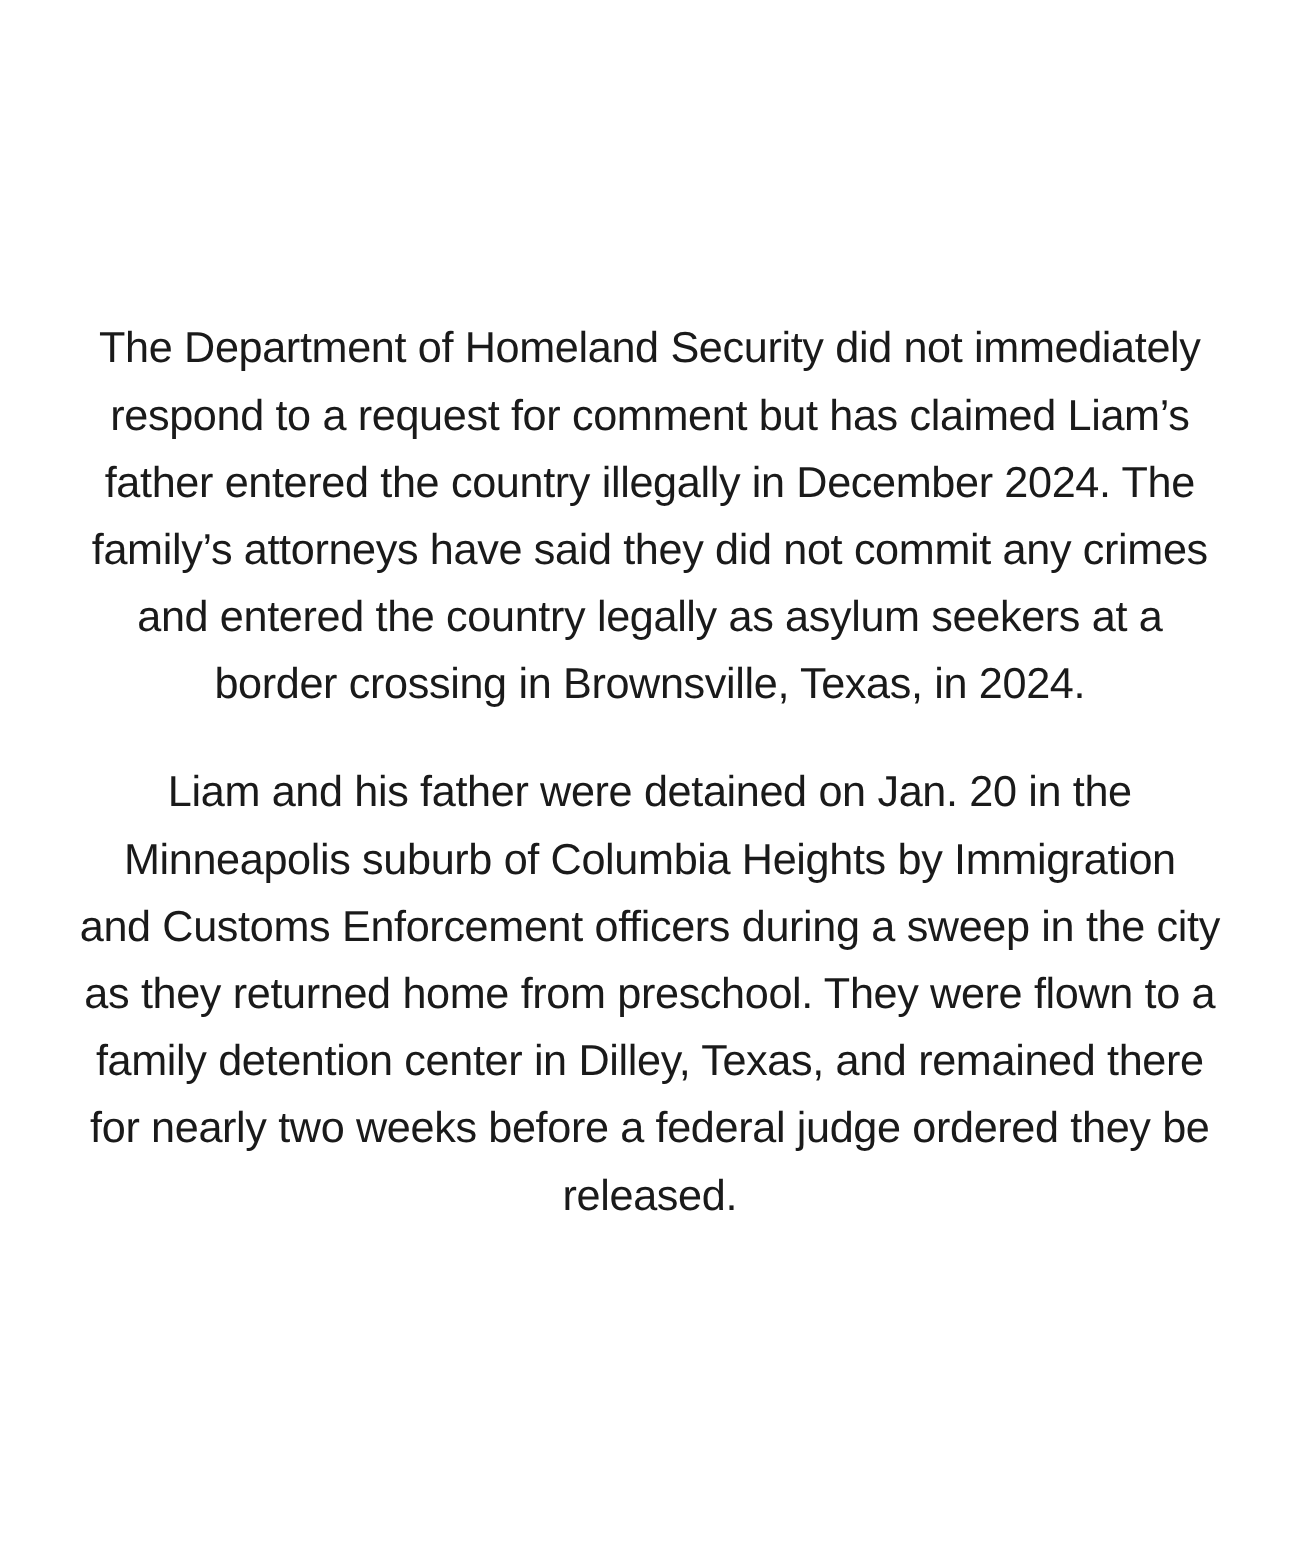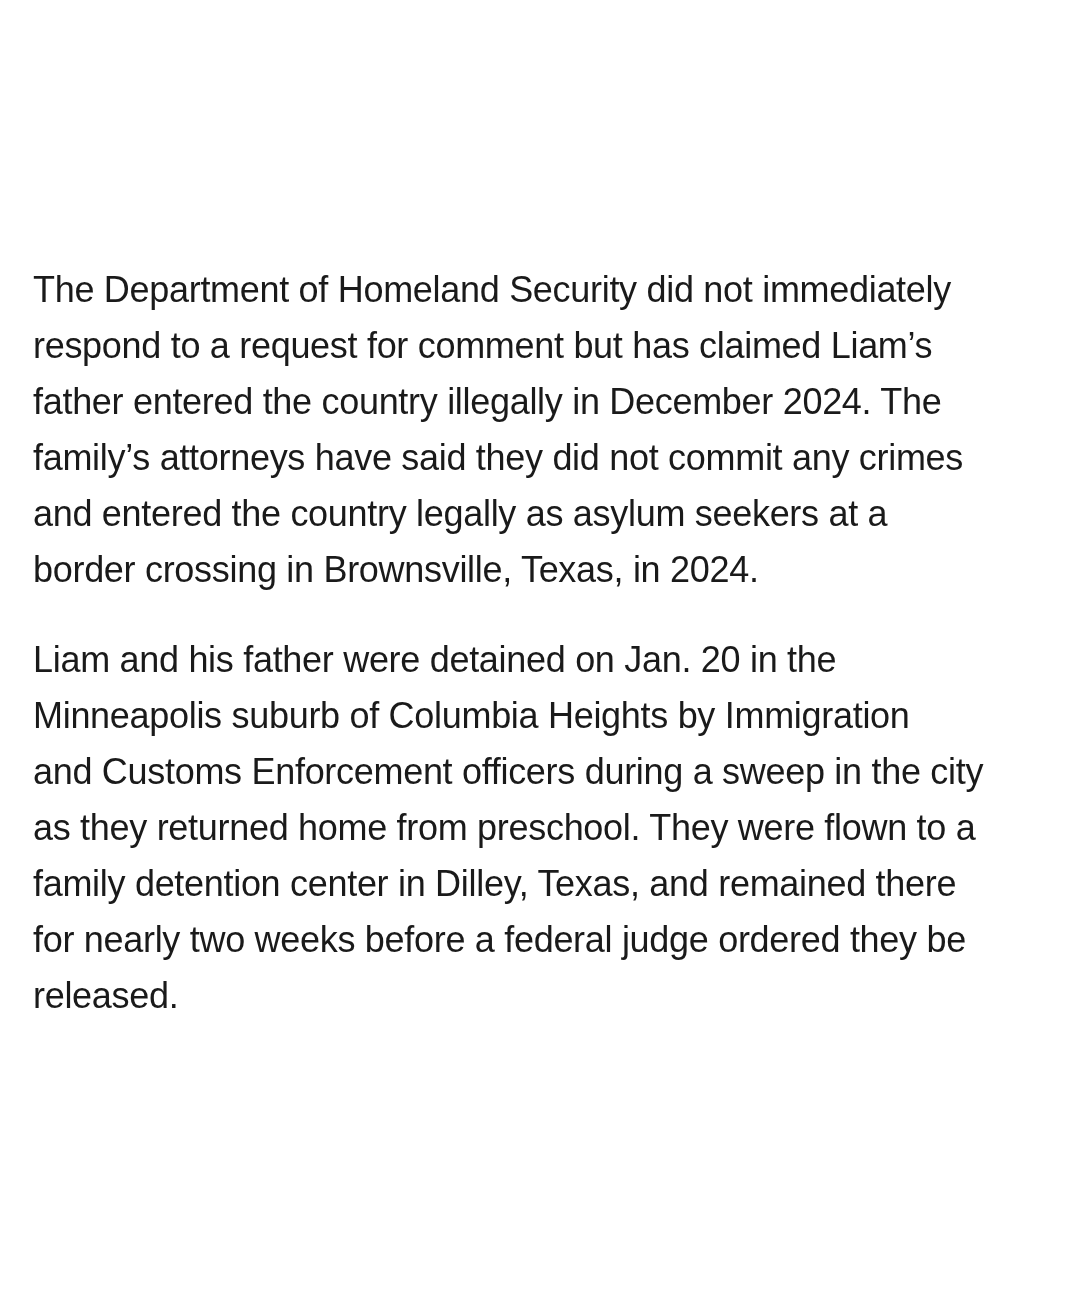--- a/index.html
+++ b/index.html
@@ -11,20 +11,21 @@
     height: 1291px;
     background: #ffffff;
     overflow: hidden;
   }
   .page {
     box-sizing: border-box;
     width: 1080px;
     height: 914px;
     padding: 262px 30px 0 33px;
     background: #ffffff;
+    text-align: center;
   }
   .article {
     font-family: "Liberation Sans", sans-serif;
     font-size: 36px;
     line-height: 56px;
     letter-spacing: -0.3px;
     color: #1a1a1a;
     font-weight: 400;
   }
   .para {

